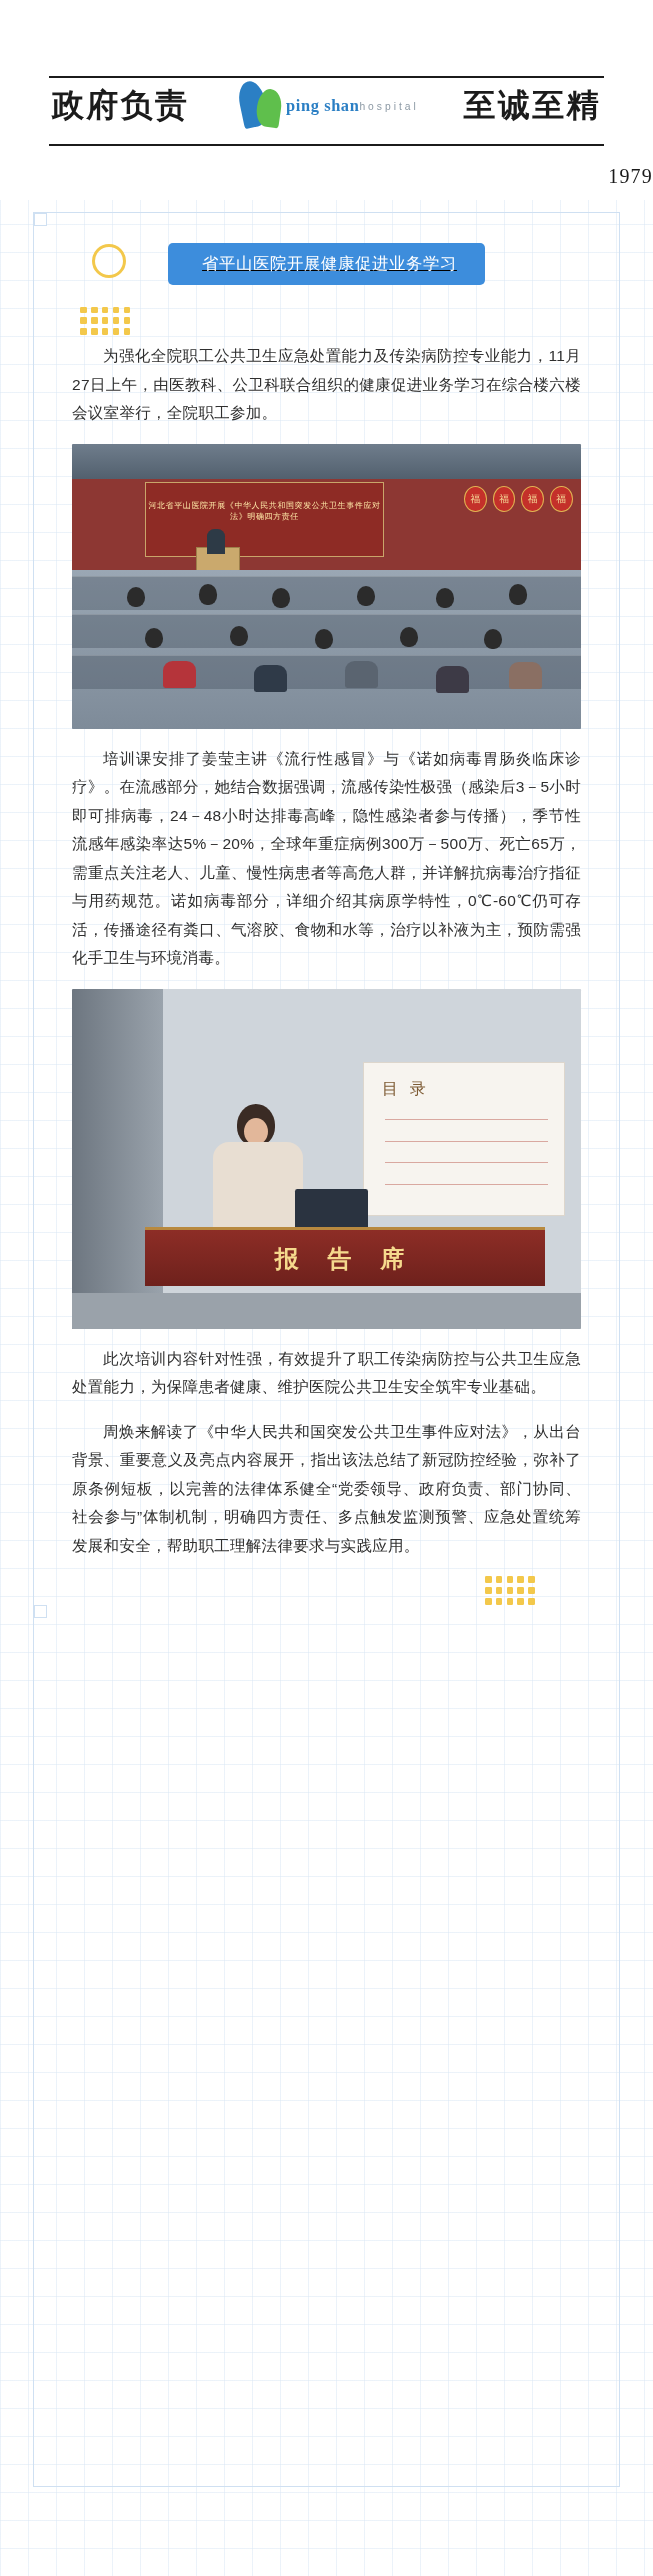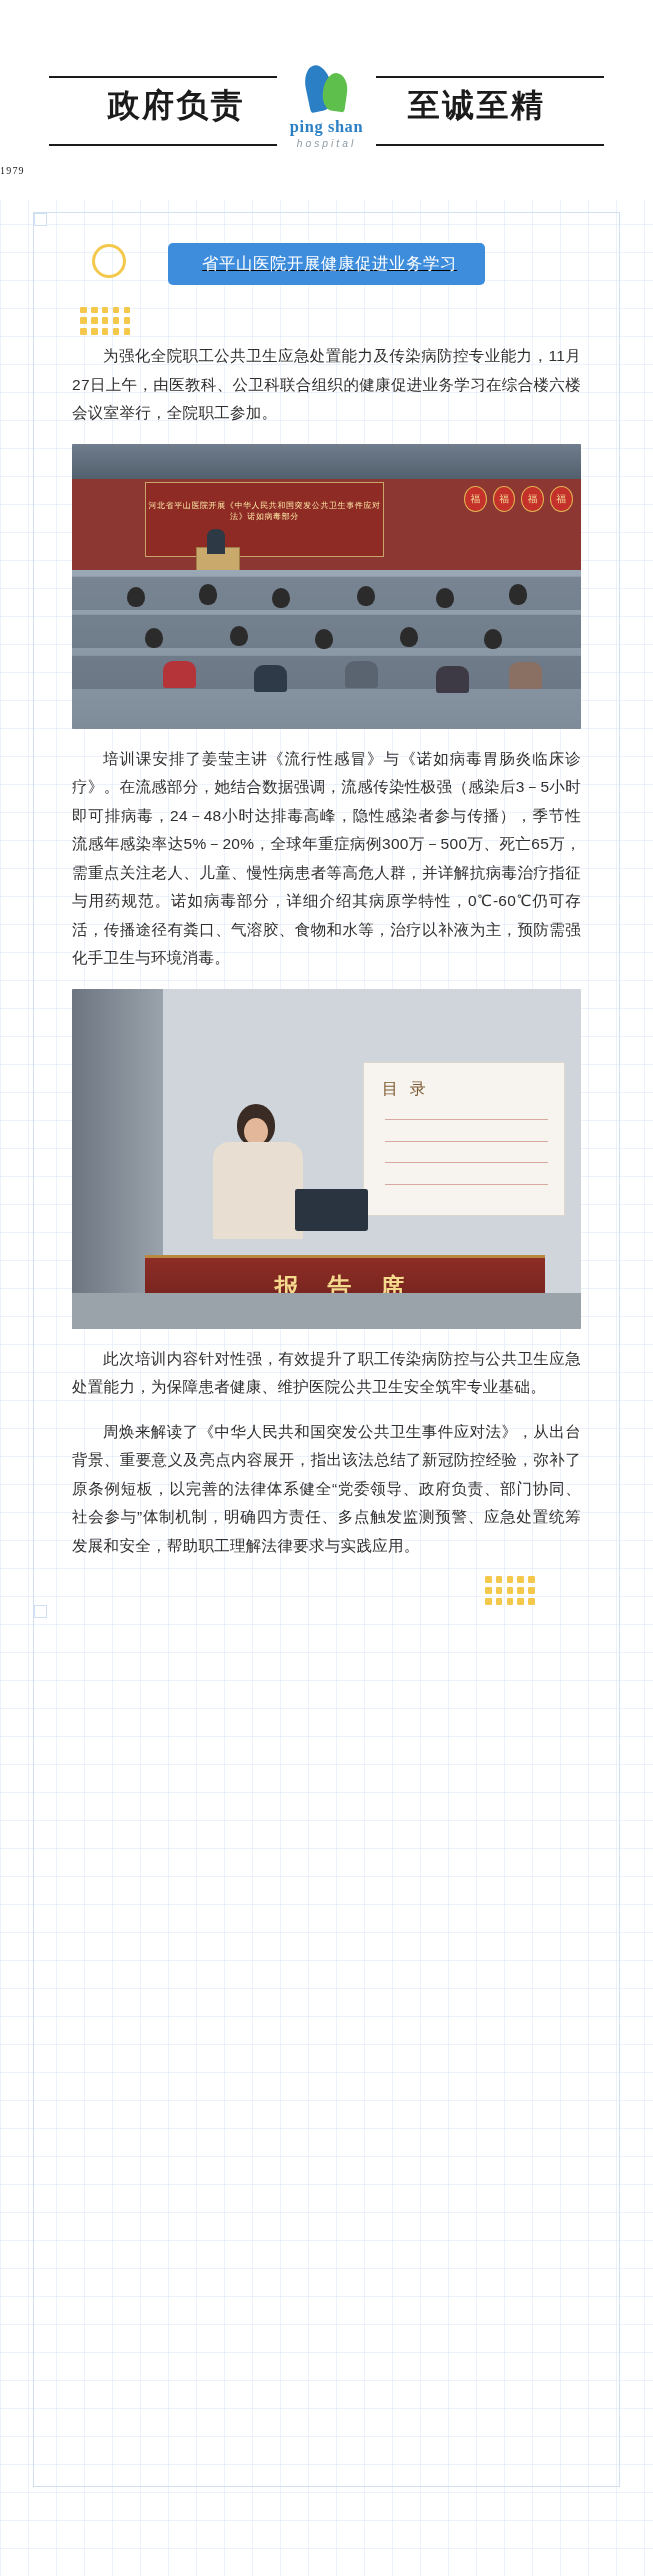--- a/index.html
+++ b/index.html
@@ -54,21 +54,20 @@
     background: #ffffff;
     padding: 0 7.3px;
     line-height: 1.1;
   }
   .logo-wrap {
     position: relative;
     z-index: 4;
     background: #ffffff;
     padding: 0 13.3px;
     display: flex;
-    flex-direction: column;
     align-items: center;
     justify-content: flex-start;
   }
   .logo-mark {
     width: 52px;
     height: 52px;
     position: relative;
     margin-bottom: 1.2px;
   }
   .logo-mark .leaf-blue {
@@ -96,29 +95,28 @@
     color: #2b7fc4;
     letter-spacing: 0.6px;
     font-family: "Liberation Serif", serif;
     font-weight: bold;
   }
   .logo-sub {
     font-size: 10.3px;
     color: #8d9aa5;
     letter-spacing: 3px;
     margin-top: 1.2px;
-    font-style: italic;
   }
   .logo-year {
     position: absolute;
     left: 0;
     right: 0;
     top: 165px;
-    text-align: left;
-    font-size: 10px;
+    text-align: right;
+    font-size: 20px;
     color: #1b1b1b;
     letter-spacing: 1.2px;
     font-family: "Liberation Serif", serif;
   }
 
   
   .frame {
     position: relative;
     margin: 12px 33px 0 33px;
     border: 1.2px solid #cfe0f2;
@@ -295,21 +293,21 @@
   }
   .p2-person-body {
     position:absolute; left: 141px; top: 153px; width: 90px; height: 97px;
     background:#e8ded2; border-radius: 16px 16px 0 0;
   }
   .p2-laptop {
     position:absolute; left: 223px; top: 200px; width: 73px; height: 42px;
     background:#2a3340; border-radius: 2.4px;
   }
   .p2-desk {
-    position:absolute; left: 73px; right: 36px; top: 266px; height: 56px;
+    position:absolute; left: 73px; right: 36px; top: 238px; height: 56px;
     background: linear-gradient(#8d2d26, #6e211c);
     border-top: 3.6px solid #b8893f;
   }
   .p2-desk-text {
     position:absolute; left:0; right:0; top: 13.3px; text-align:center;
     color:#f5d98d; font-size: 24px; font-weight:bold; letter-spacing: 11px;
   }
   .p2-floor {
     position:absolute; left:0; right:0; top: 304px; bottom:0; background:#9aa2aa;
   }
@@ -367,21 +365,21 @@
     </div>
 
     <div class="content">
 
       <p class="para">为强化全院职工公共卫生应急处置能力及传染病防控专业能力，11月27日上午，由医教科、公卫科联合组织的健康促进业务学习在综合楼六楼会议室举行，全院职工参加。</p>
 
       <div class="photo photo-1">
         <div class="p1-ceiling"></div>
         <div class="p1-wall"></div>
         <div class="p1-screen">
-          <div class="p1-screen-txt">河北省平山医院开展《中华人民共和国突发公共卫生事件应对法》诺如病毒部分</div>
+          <div class="p1-screen-txt">河北省平山医院开展《中华人民共和国突发公共卫生事件应对法》明确四方责任</div>
         </div>
         <div class="p1-lantern-row">
           <div class="p1-lantern">福</div>
           <div class="p1-lantern">福</div>
           <div class="p1-lantern">福</div>
           <div class="p1-lantern">福</div>
         </div>
         <div class="p1-podium"></div>
         <div class="p1-speaker"></div>
         <div class="p1-floor">

